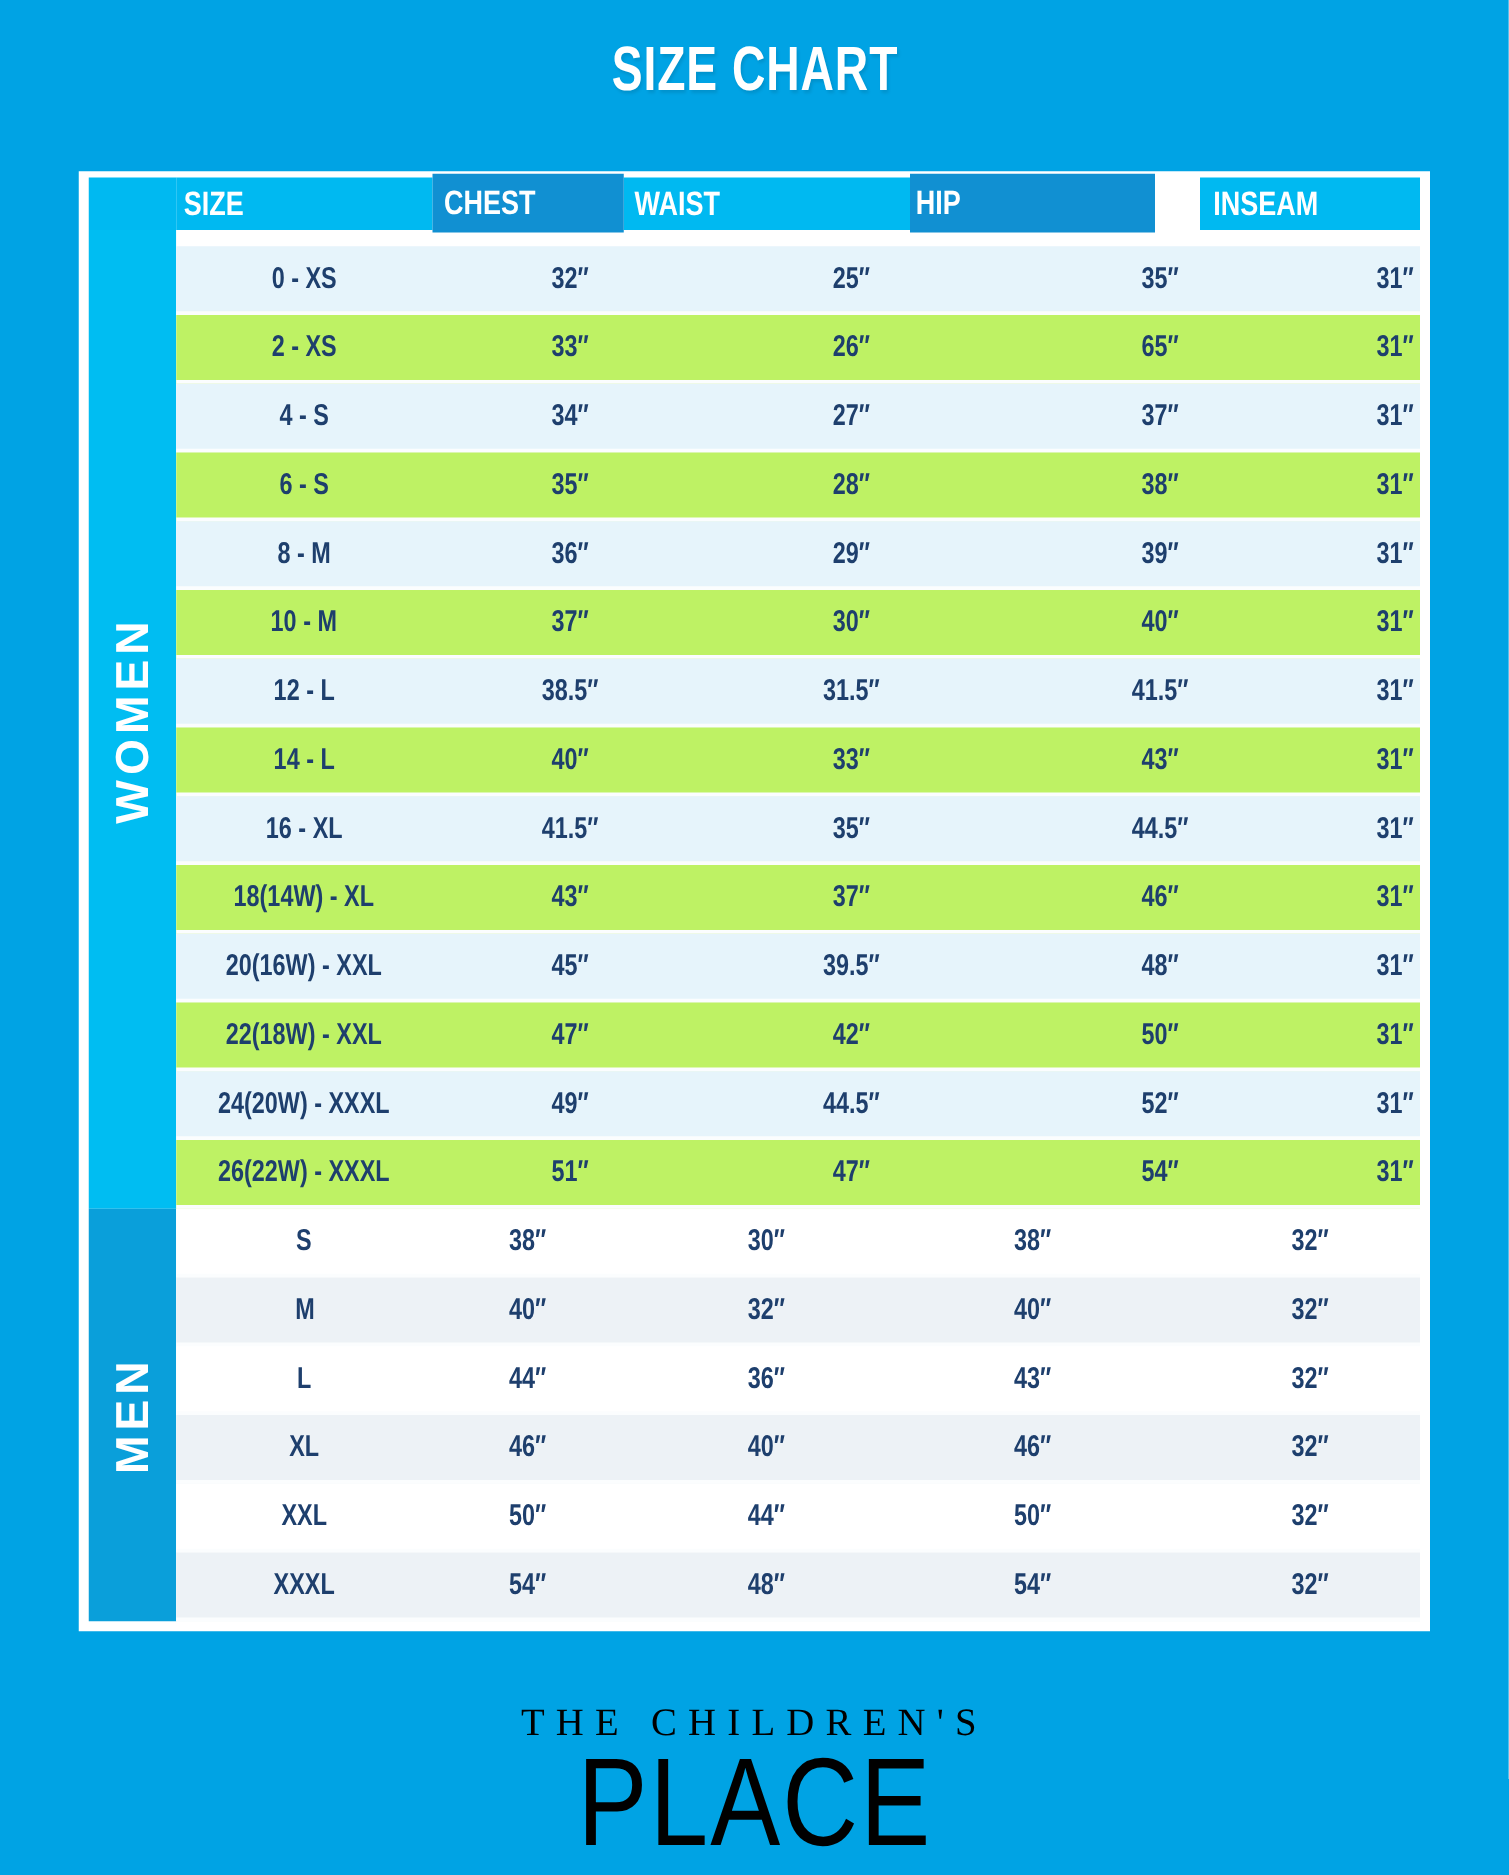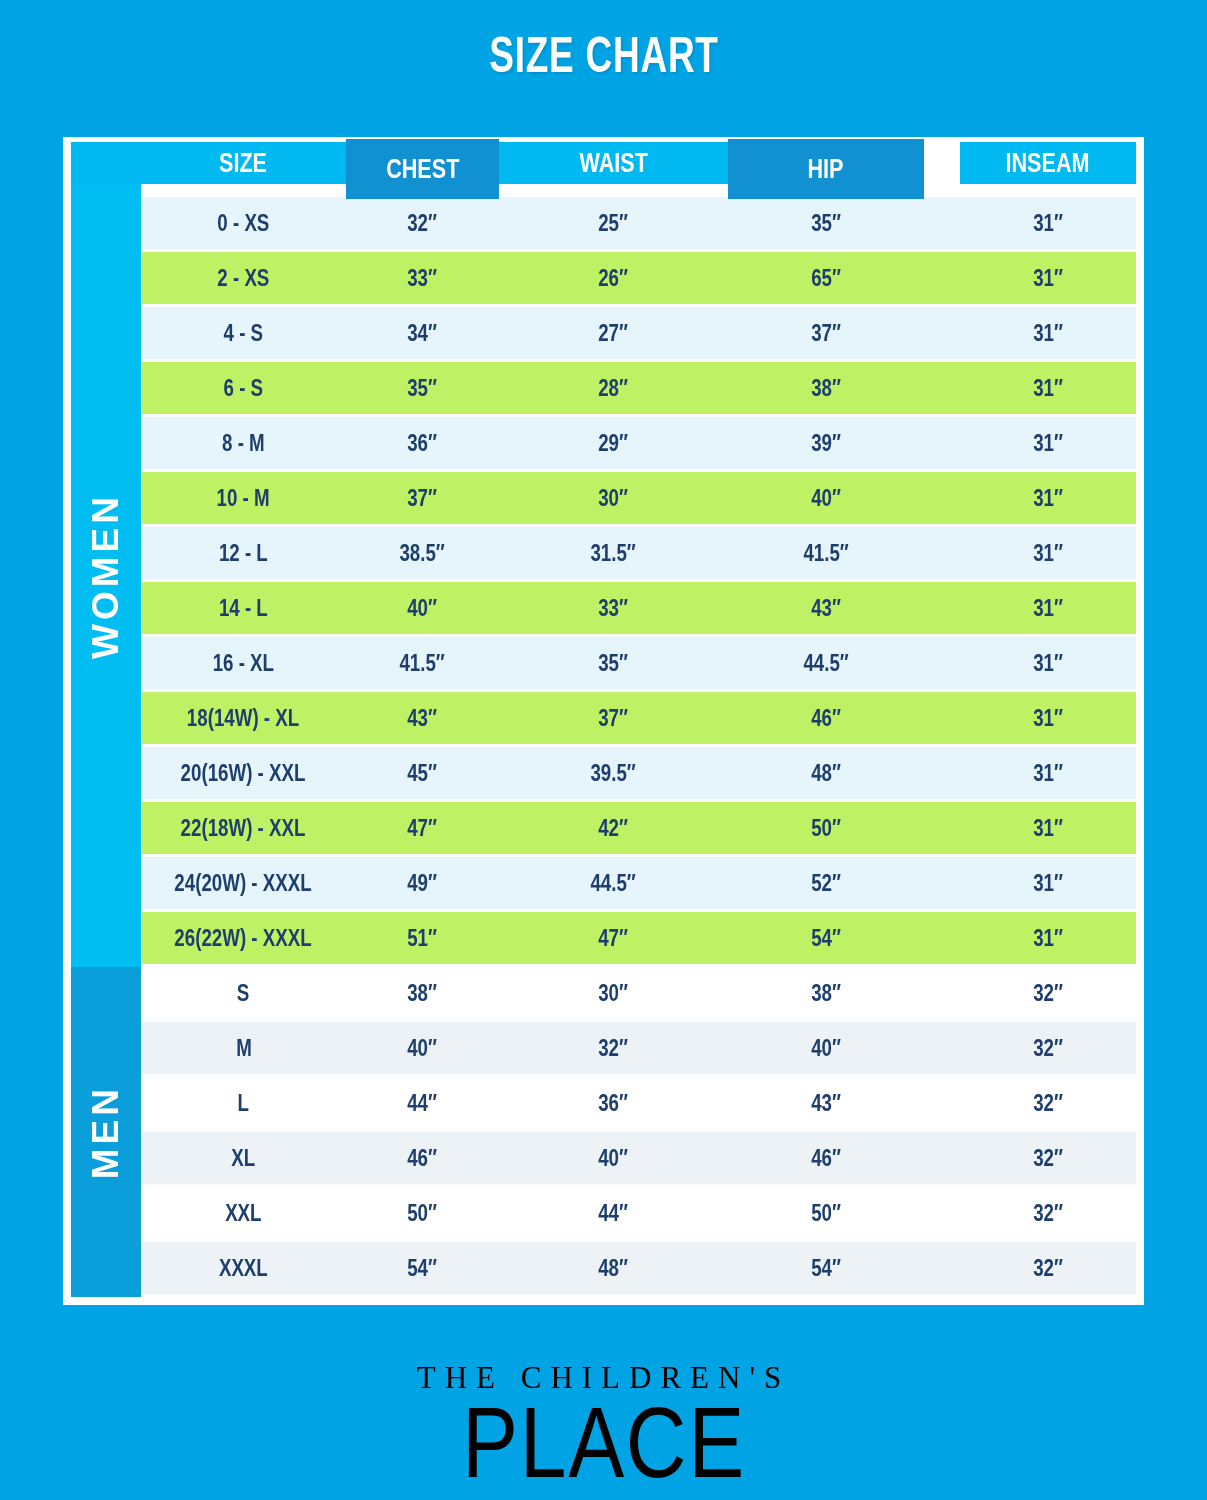--- a/index.html
+++ b/index.html
@@ -21,26 +21,26 @@
   .title .cond { transform:scaleX(0.74); }
 
   
   .frame {
     position:absolute; left:63px; top:137px; width:1081px;
     background:#ffffff; padding:5px 8px 8px 8px; box-sizing:border-box;
   }
   .header-row { display:flex; height:42px; position:relative; z-index:2; }
   .hcell {
     background:#00b9f1; color:#ffffff; font-weight:bold; font-size:27px;
-    display:flex; align-items:center; justify-content:center;
+    display:flex; align-items:center; justify-content:flex-start;
     box-sizing:border-box;
   }
   .hcell .cond { transform:scaleX(0.8); }
   .hcell.dark {
-    background:#1190d2; height:60px; margin-top:-3px; margin-bottom:-8px;
+    background:#1190d2; height:47px; margin-top:-3px; margin-bottom:-8px;
     position:relative; z-index:3;
   }
   .corner { width:70px; }
   .c-size { width:205px; } .c-chest { width:153px; } .c-waist { width:229px; }
   .c-hip { width:196px; } .c-inseam { flex:1;margin-left:36px; }
 
   .section { display:flex; }
   .sidebar {
     width:70px; display:flex; align-items:center; justify-content:center;
     box-sizing:border-box;
@@ -51,21 +51,21 @@
     writing-mode:vertical-rl; transform:rotate(180deg);
     color:#ffffff; font-weight:bold; font-size:37px; letter-spacing:4px;
   }
   .rows { flex:1; background:#ffffff; }
   .women .rows { padding-top:13px; }
   .row { display:flex; height:52px; border-bottom:3px solid #fbfdfe; }
   .cell {
     display:flex; align-items:center; justify-content:center;
     color:#1e3f6d; font-size:24px; font-weight:bold; box-sizing:border-box;
   }
-  .women .row { background:#e6f4fb; }
+  .women .row { background:#e6f4fb;gap:34px; }
   .women .row.alt { background:#bef264; }
   .men .row { background:#ffffff; }
   .men .row.alt { background:#edf2f6; }
 
   
   .footer { position:absolute; left:0; top:1360px; width:100%; text-align:center; color:#000000; }
   .brand-top {
     font-family:"Liberation Serif", serif; font-size:31px; letter-spacing:9px;
     margin-bottom:0px;
   }

